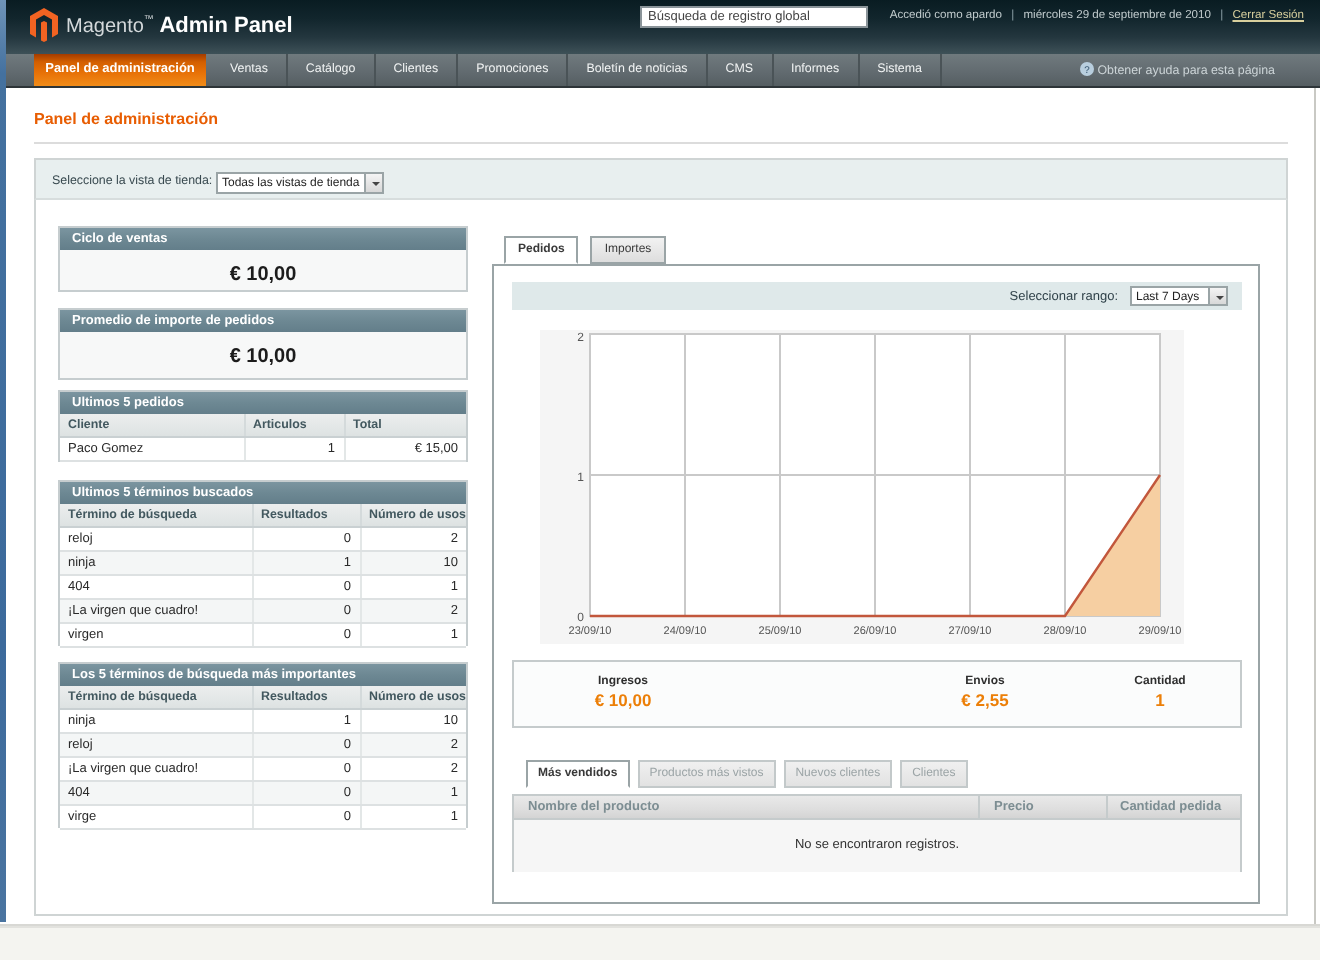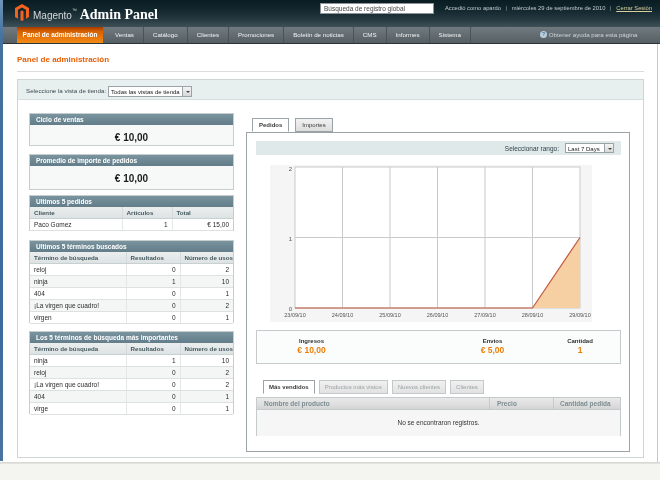--- a/index.html
+++ b/index.html
@@ -9,21 +9,21 @@
 
 
 #bluestrip { left:0; top:0; width:3px; height:461px; background:linear-gradient(180deg,#6f94b8 0%,#44719f 8%,#3c6a9c 70%,#4a74a0 100%); }
 
 #rightline { left:657px; top:44px; width:1px; height:436px; background:#c9c9c4; }
 
 
 #header { left:0; top:0; width:660px; height:27px; background:linear-gradient(180deg,#091c22 0%,#12262d 35%,#24373f 70%,#3e5158 100%); }
 #logo { left:15px; top:4px; }
 #logotext { left:33px; top:7px; color:#d4d9db; font-size:10px; letter-spacing:0; }
-#logotext b { color:#fff; font-size:14px;font-family:Liberation Serif, serif; }
+#logotext b { color:#fff; font-size:11px; }
 #gsearch { left:320px; top:3px; width:114px; height:11px; background:#fff; border:1px solid #8a9499; color:#444; font-size:6.5px; line-height:9px; padding-left:3px; }
 #hright { right:8px; top:5px; color:#c2ccce; font-size:5.8px; }
 #hright .sep { color:#8ca0a6; margin:0 3px; }
 #hright a { color:#d8cf9d; text-decoration:underline; }
 
 
 #nav { left:0; top:27px; width:660px; height:17px; background:linear-gradient(180deg,#707a7e 0%,#626b70 55%,#555e62 100%); border-bottom:1px solid #2d3438; }
 #nav .item { float:left; color:#f2f4f4; font-size:6.2px; line-height:16px; padding:0 9px; border-right:1px solid #4a5357; }
 #nav .active { float:left; margin-left:17px; width:86px; text-align:center; color:#fff; font-weight:bold; font-size:6.5px; line-height:15px; height:16px; background:linear-gradient(180deg,#a33b00 0%,#d35f00 25%,#e87207 60%,#f08c1a 100%); border-right:none; }
 #helplink { left:540px; top:31px; color:#ccd4d7; font-size:6.2px; }
@@ -282,21 +282,21 @@
     </svg>
   </div>
 
   <div class="abs" id="totals">
     <div class="cell" style="left:9px; width:91px;">
         <div class="lab">Ingresos</div>
         <div class="val">€ 10,00</div>
       </div>
     <div class="cell" style="left:190px; width:91px;">
         <div class="lab">Envios</div>
-        <div class="val">€ 5,00</div>
+        <div class="val">€ 2,55</div>
       </div>
     <div class="cell" style="left:281px; width:84px;">
         <div class="lab">Cantidad</div>
         <div class="val">1</div>
       </div>
   </div>
 
   <div class="abs" id="btabs">
     <div class="tab on">Más vendidos</div>
     <div class="tab off">Productos más vistos</div>

